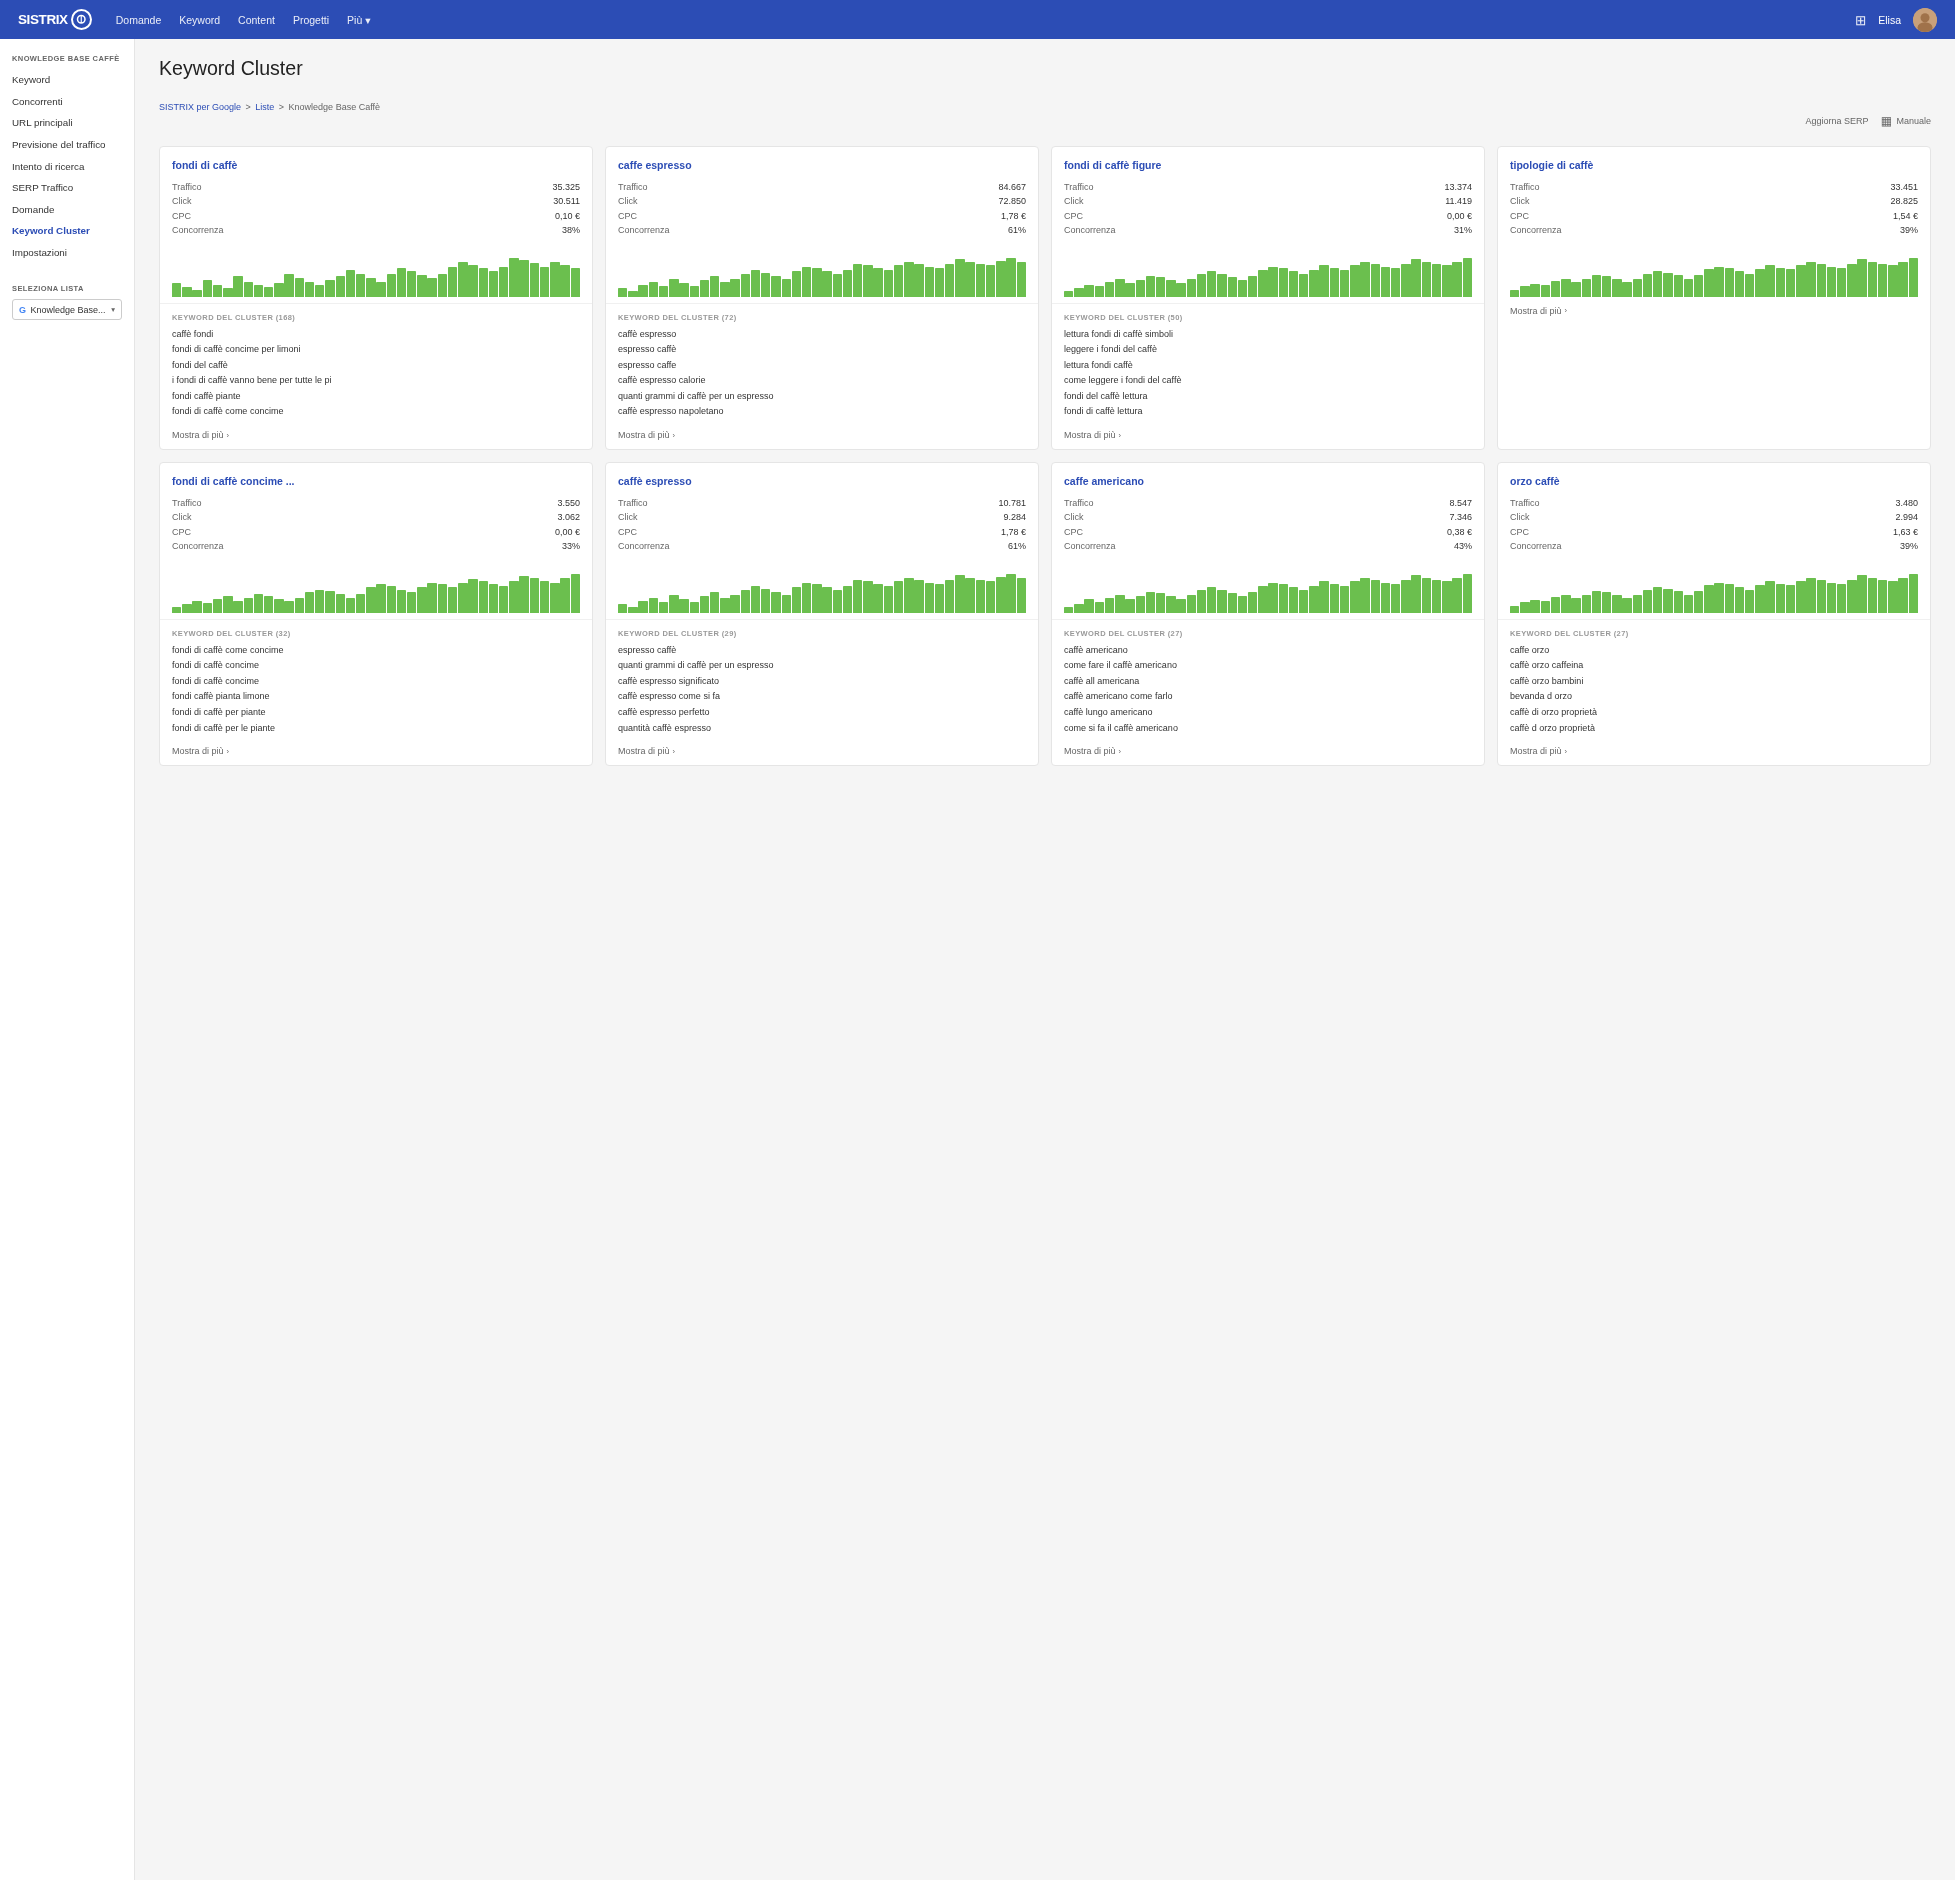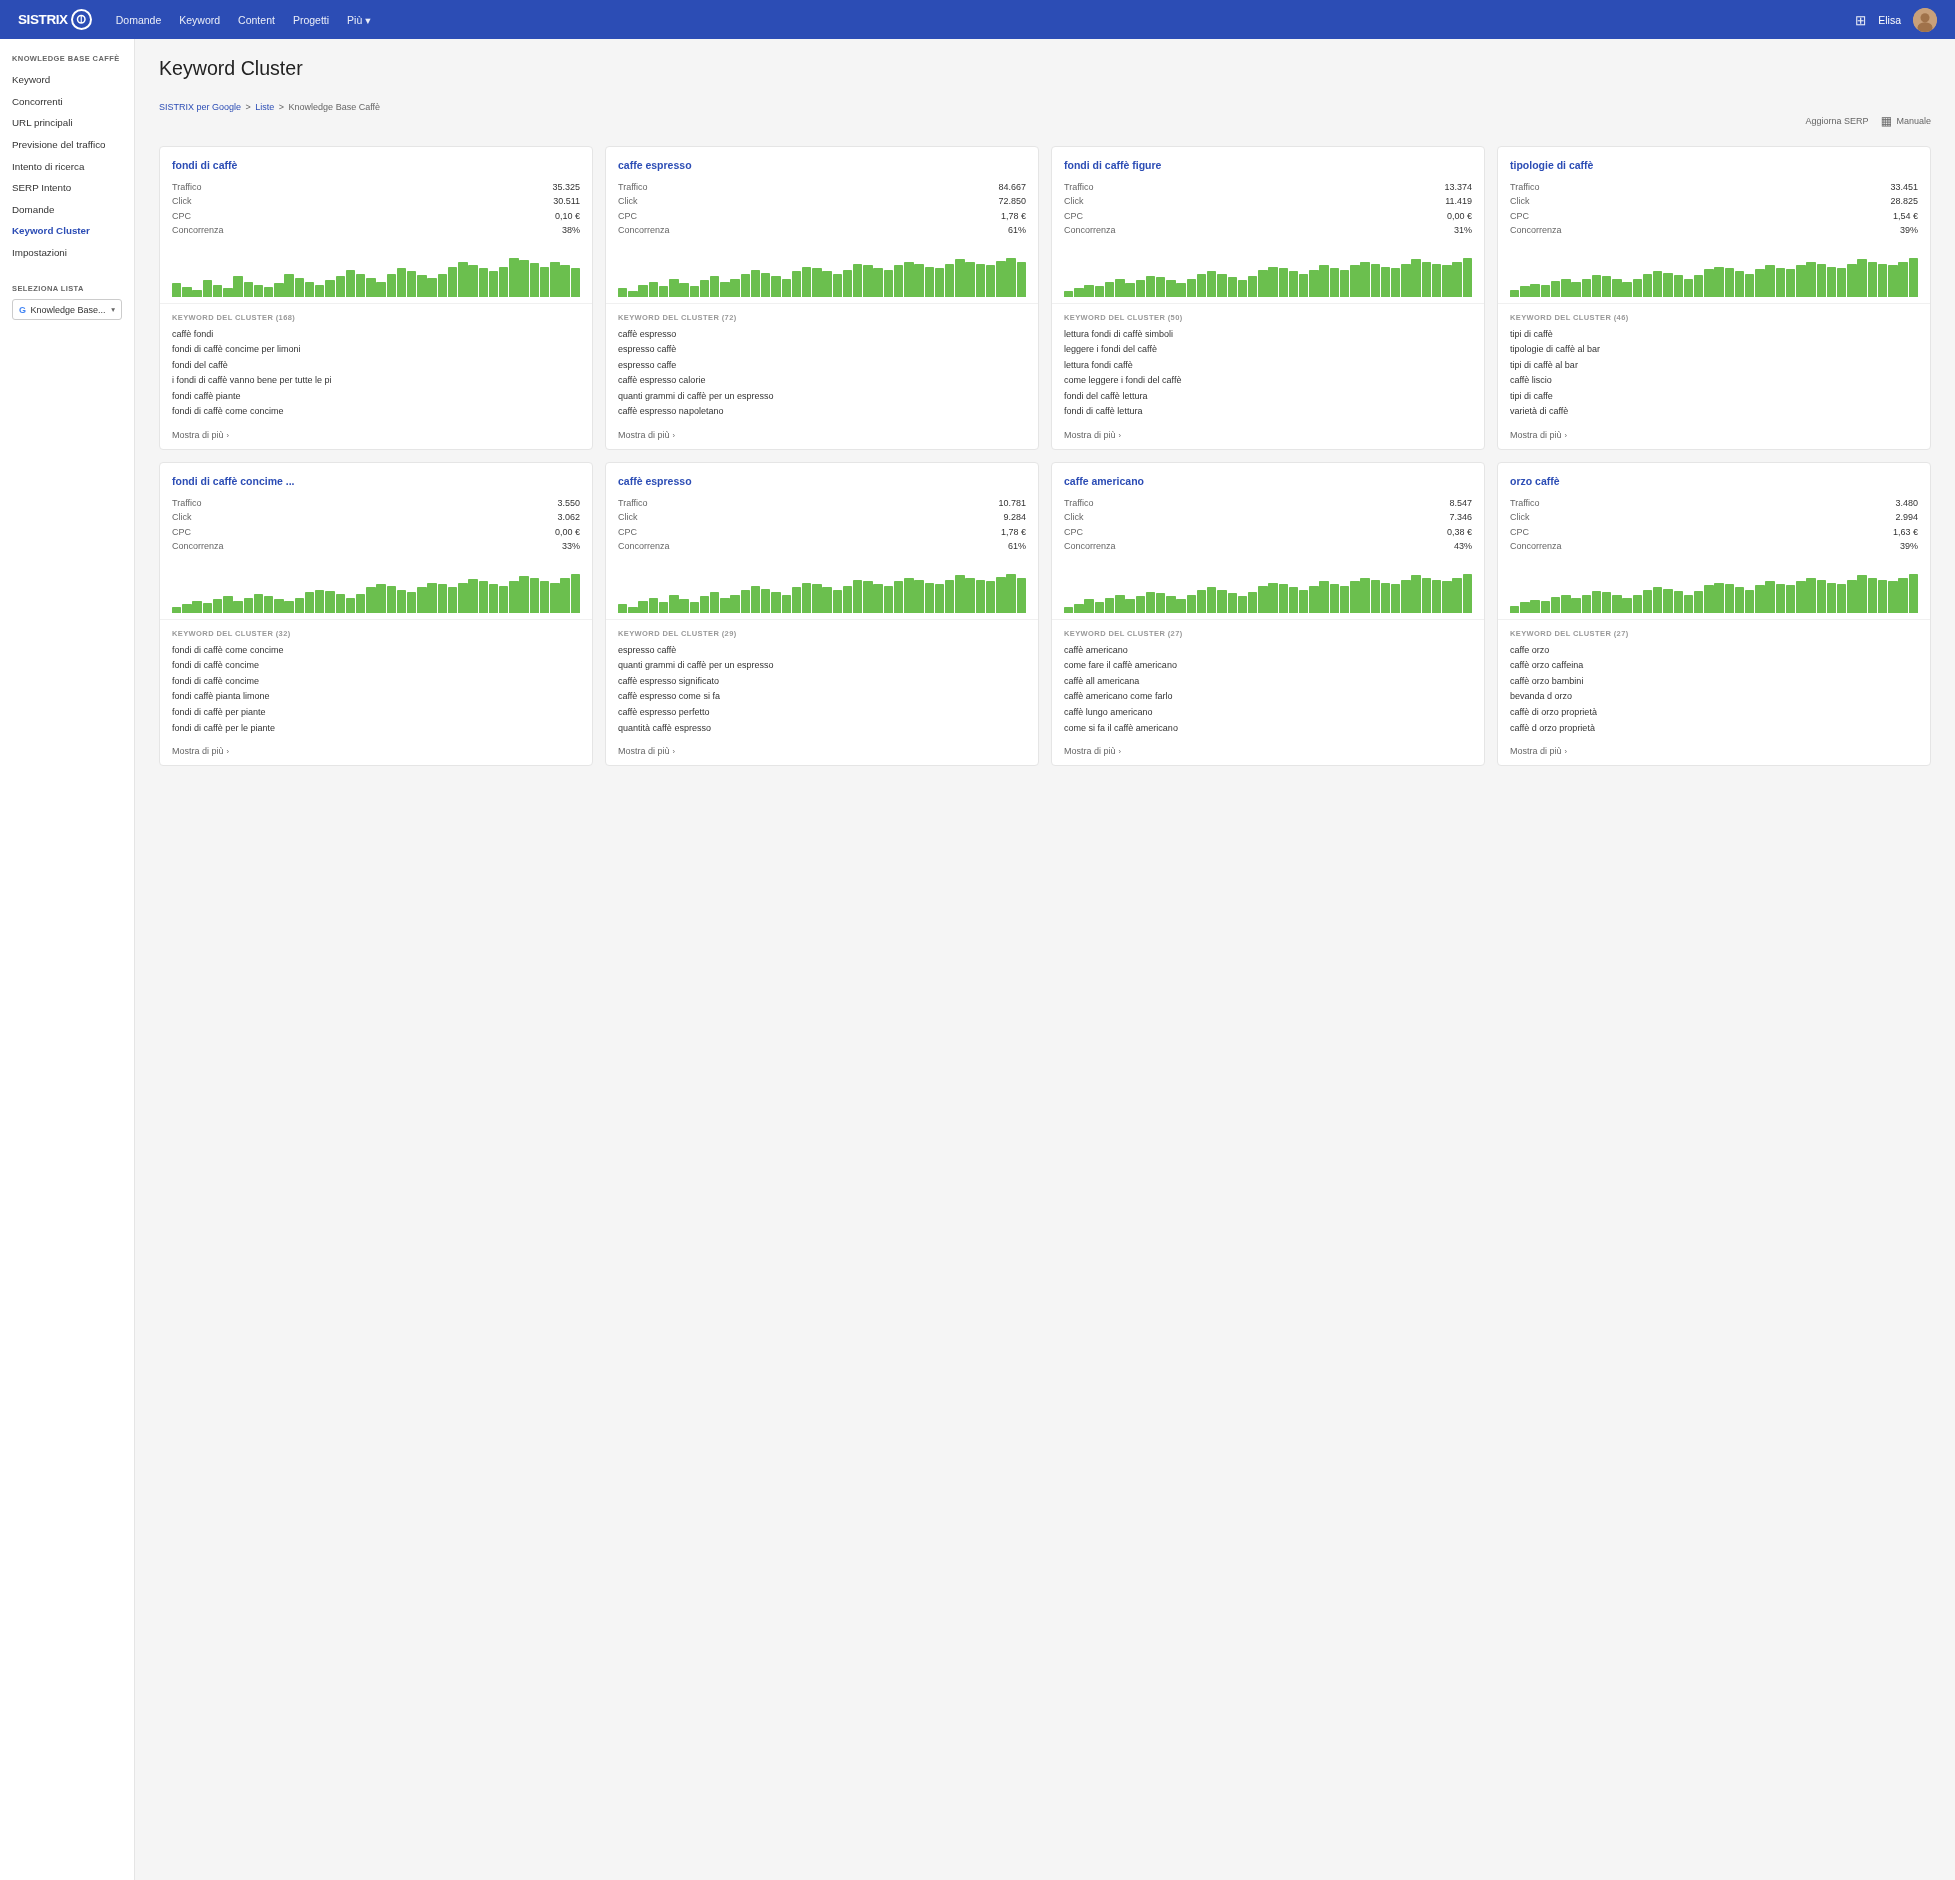--- a/index.html
+++ b/index.html
@@ -176,21 +176,21 @@
 
 <div class="layout">
 
   <aside class="sidebar">
     <div class="sidebar-section-title">KNOWLEDGE BASE CAFFÈ</div>
     <div class="sidebar-item">Keyword</div>
     <div class="sidebar-item">Concorrenti</div>
     <div class="sidebar-item">URL principali</div>
     <div class="sidebar-item">Previsione del traffico</div>
     <div class="sidebar-item">Intento di ricerca</div>
-    <div class="sidebar-item">SERP Intento</div>
+    <div class="sidebar-item">SERP Traffico</div>
     <div class="sidebar-item">Domande</div>
     <div class="sidebar-item active">Keyword Cluster</div>
     <div class="sidebar-item">Impostazioni</div>
     <div class="sidebar-divider"></div>
     <div class="sidebar-select-section">
       <div class="sidebar-select-label">SELEZIONA LISTA</div>
       <div class="sidebar-select">
         <span class="g-icon">G</span>
         <span>Knowledge Base...</span>
         <span class="chevron">▾</span>
@@ -503,29 +503,20 @@
             <div class="chart-bar" style="height: 30px;"></div>
             <div class="chart-bar" style="height: 29px;"></div>
             <div class="chart-bar" style="height: 33px;"></div>
             <div class="chart-bar" style="height: 38px;"></div>
             <div class="chart-bar" style="height: 35px;"></div>
             <div class="chart-bar" style="height: 33px;"></div>
             <div class="chart-bar" style="height: 32px;"></div>
             <div class="chart-bar" style="height: 35px;"></div>
             <div class="chart-bar" style="height: 39px;"></div>
           </div>
-          <div class="cluster-section">
-            <div class="cluster-label">KEYWORD DEL CLUSTER (46)</div>
-            <div class="cluster-keyword">tipi di caffè</div>
-            <div class="cluster-keyword">tipologie di caffè al bar</div>
-            <div class="cluster-keyword">tipi di caffè al bar</div>
-            <div class="cluster-keyword">caffè liscio</div>
-            <div class="cluster-keyword">tipi di caffe</div>
-            <div class="cluster-keyword">varietà di caffè</div>
-          </div>
           <div class="show-more">
             <span>Mostra di più</span>
             <span class="show-more-arrow">›</span>
           </div>
         </div>
       </div>
 
     <div class="section-gap"></div>
 
     <div class="cards-grid" id="row2-grid">

